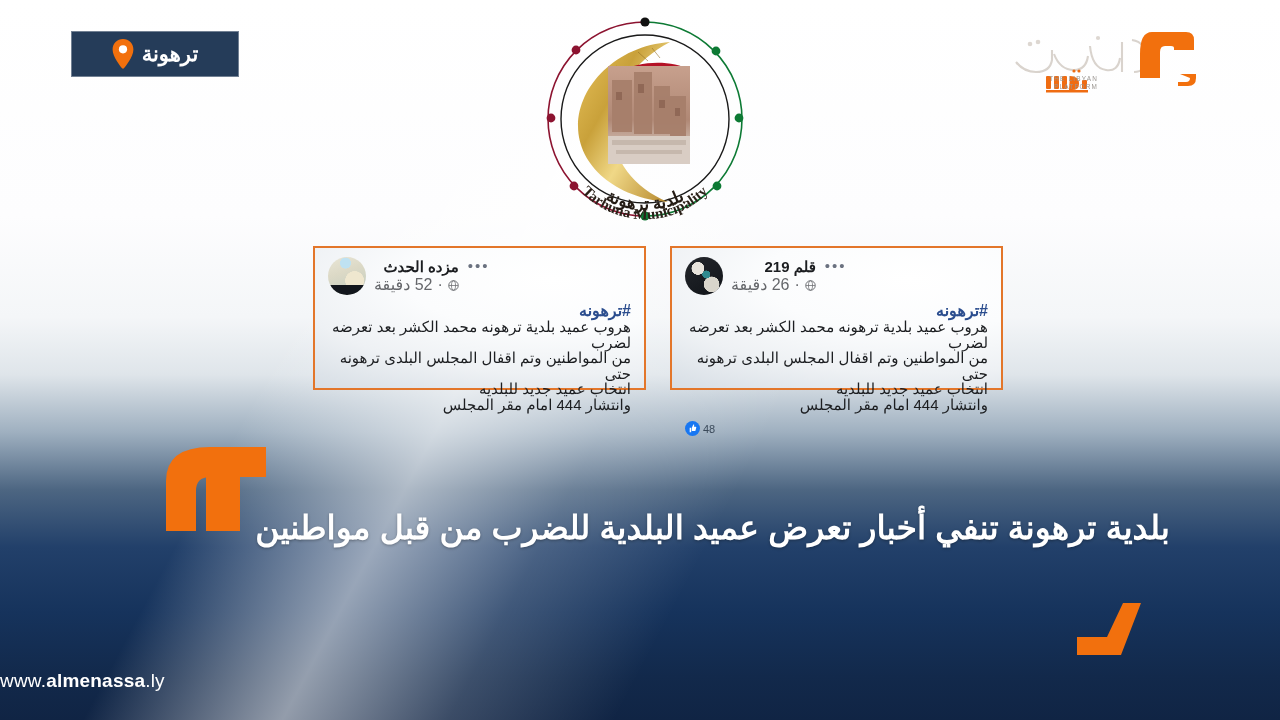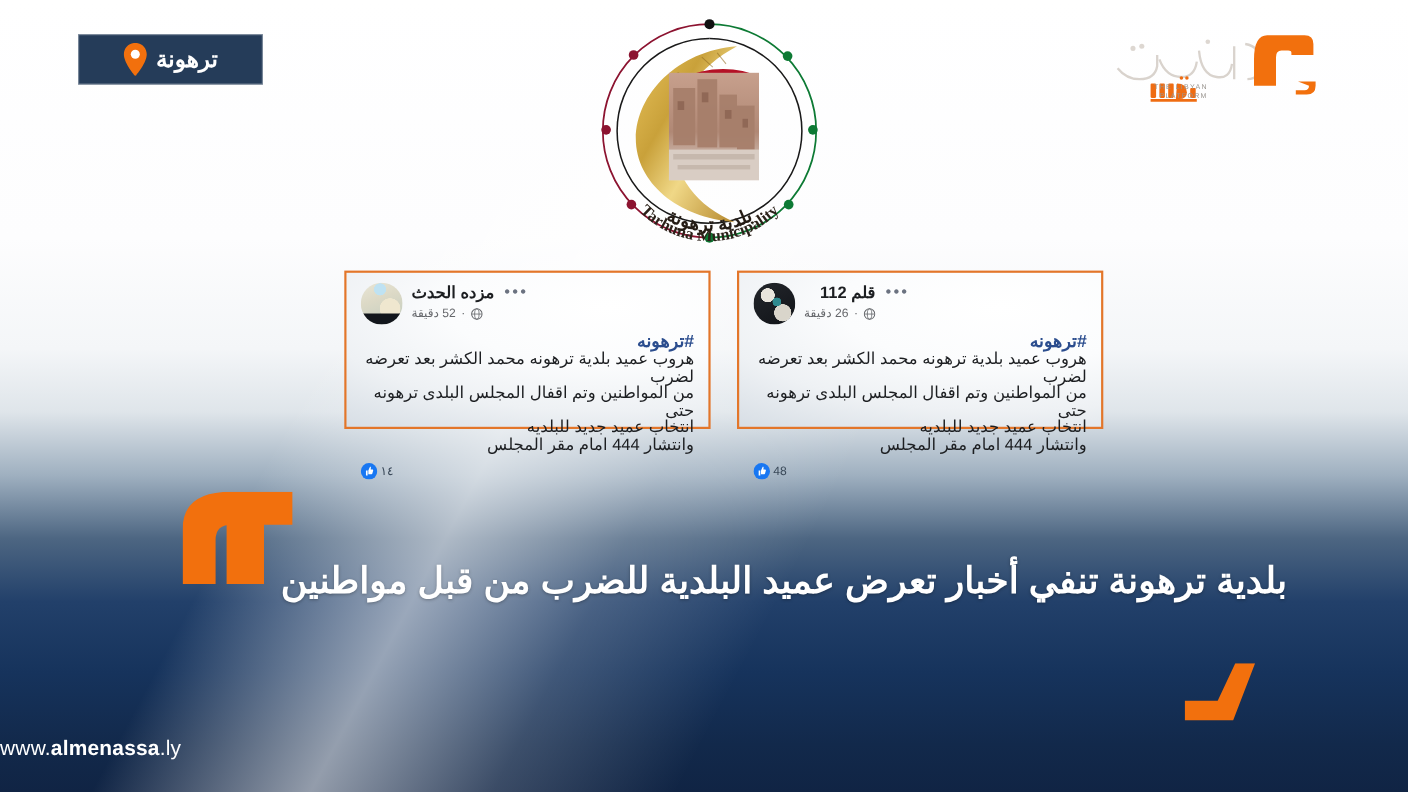--- a/index.html
+++ b/index.html
@@ -101,21 +101,21 @@
     background:
       radial-gradient(circle at 56% 46%, #2f8a8f 0 13%, rgba(47,138,143,0) 14%),
       radial-gradient(circle at 34% 30%, #e8e4dc 0 17%, rgba(232,228,220,0) 18%),
       radial-gradient(circle at 70% 72%, #d9d5cb 0 20%, rgba(217,213,203,0) 21%),
       linear-gradient(150deg,#23262b 0%,#191c21 55%,#101317 100%);
   }
   .pc-meta { margin-left:8px; margin-right:9px; text-align:right; padding-top:1px; }
   .pc-author { font-size:15px; font-weight:bold; color:#1c1e21; line-height:18px; white-space:nowrap; }
   .pc-sub {
     display:flex; flex-direction:row-reverse; align-items:center; gap:5px;
-    font-size:11px; color:#65676b; line-height:14px; margin-top:2px;
+    font-size:16px; color:#65676b; line-height:14px; margin-top:2px;
   }
   .globe-icon { width:11px; height:11px; display:block; }
 
   .pc-hash {
     text-align:right; color:#2b4d8e; font-size:16px; font-weight:bold;
     margin-top:6px; line-height:15px;
   }
   .pc-body {
     text-align:right; color:#1c1e21; font-size:15px; line-height:15.5px;
     margin-top:1px; white-space:pre-line;
@@ -307,36 +307,27 @@
             </span>
           </div>
         </div>
         <div class="pc-dots">•••</div>
       </div>
       <div class="pc-hash">#ترهونه</div>
       <div class="pc-body">هروب عميد بلدية ترهونه محمد الكشر بعد تعرضه لضرب
 من المواطنين وتم اقفال المجلس البلدى ترهونه حتى
 انتخاب عميد جديد للبلديه
 وانتشار 444 امام مقر المجلس</div>
-      <div class="pc-react">
-        <span>
-          <svg class="like-icon" viewBox="0 0 16 16">
-            <circle cx="8" cy="8" r="8" fill="#1877f2"></circle>
-            <path d="M5 7.2h1.6V12H5zM7.3 7.1l1.4-3.1c.2-.5 1-.5 1.1.1l-.2 2h1.6c.6 0 1 .5.8 1l-.8 3c-.1.4-.4.6-.8.6H7.3z" fill="#ffffff"></path>
-          </svg>
-        </span>
-        <span class="like-count">١٤</span>
-      </div>
     </div>
 
     <div class="post-card right">
       <div class="pc-head">
         <div class="pc-avatar dark"></div>
         <div class="pc-meta">
-          <div class="pc-author">قلم 112</div>
+          <div class="pc-author">قلم 219</div>
           <div class="pc-sub">
             <span>26 دقيقة</span>
             <span>·</span>
             <span>
               <svg class="globe-icon" viewBox="0 0 12 12">
                 <circle cx="6" cy="6" r="5.2" fill="none" stroke="#65676b" stroke-width="1"></circle>
                 <ellipse cx="6" cy="6" rx="2.2" ry="5.2" fill="none" stroke="#65676b" stroke-width=".8"></ellipse>
                 <path d="M1 6h10" stroke="#65676b" stroke-width=".8"></path>
               </svg>
             </span>

